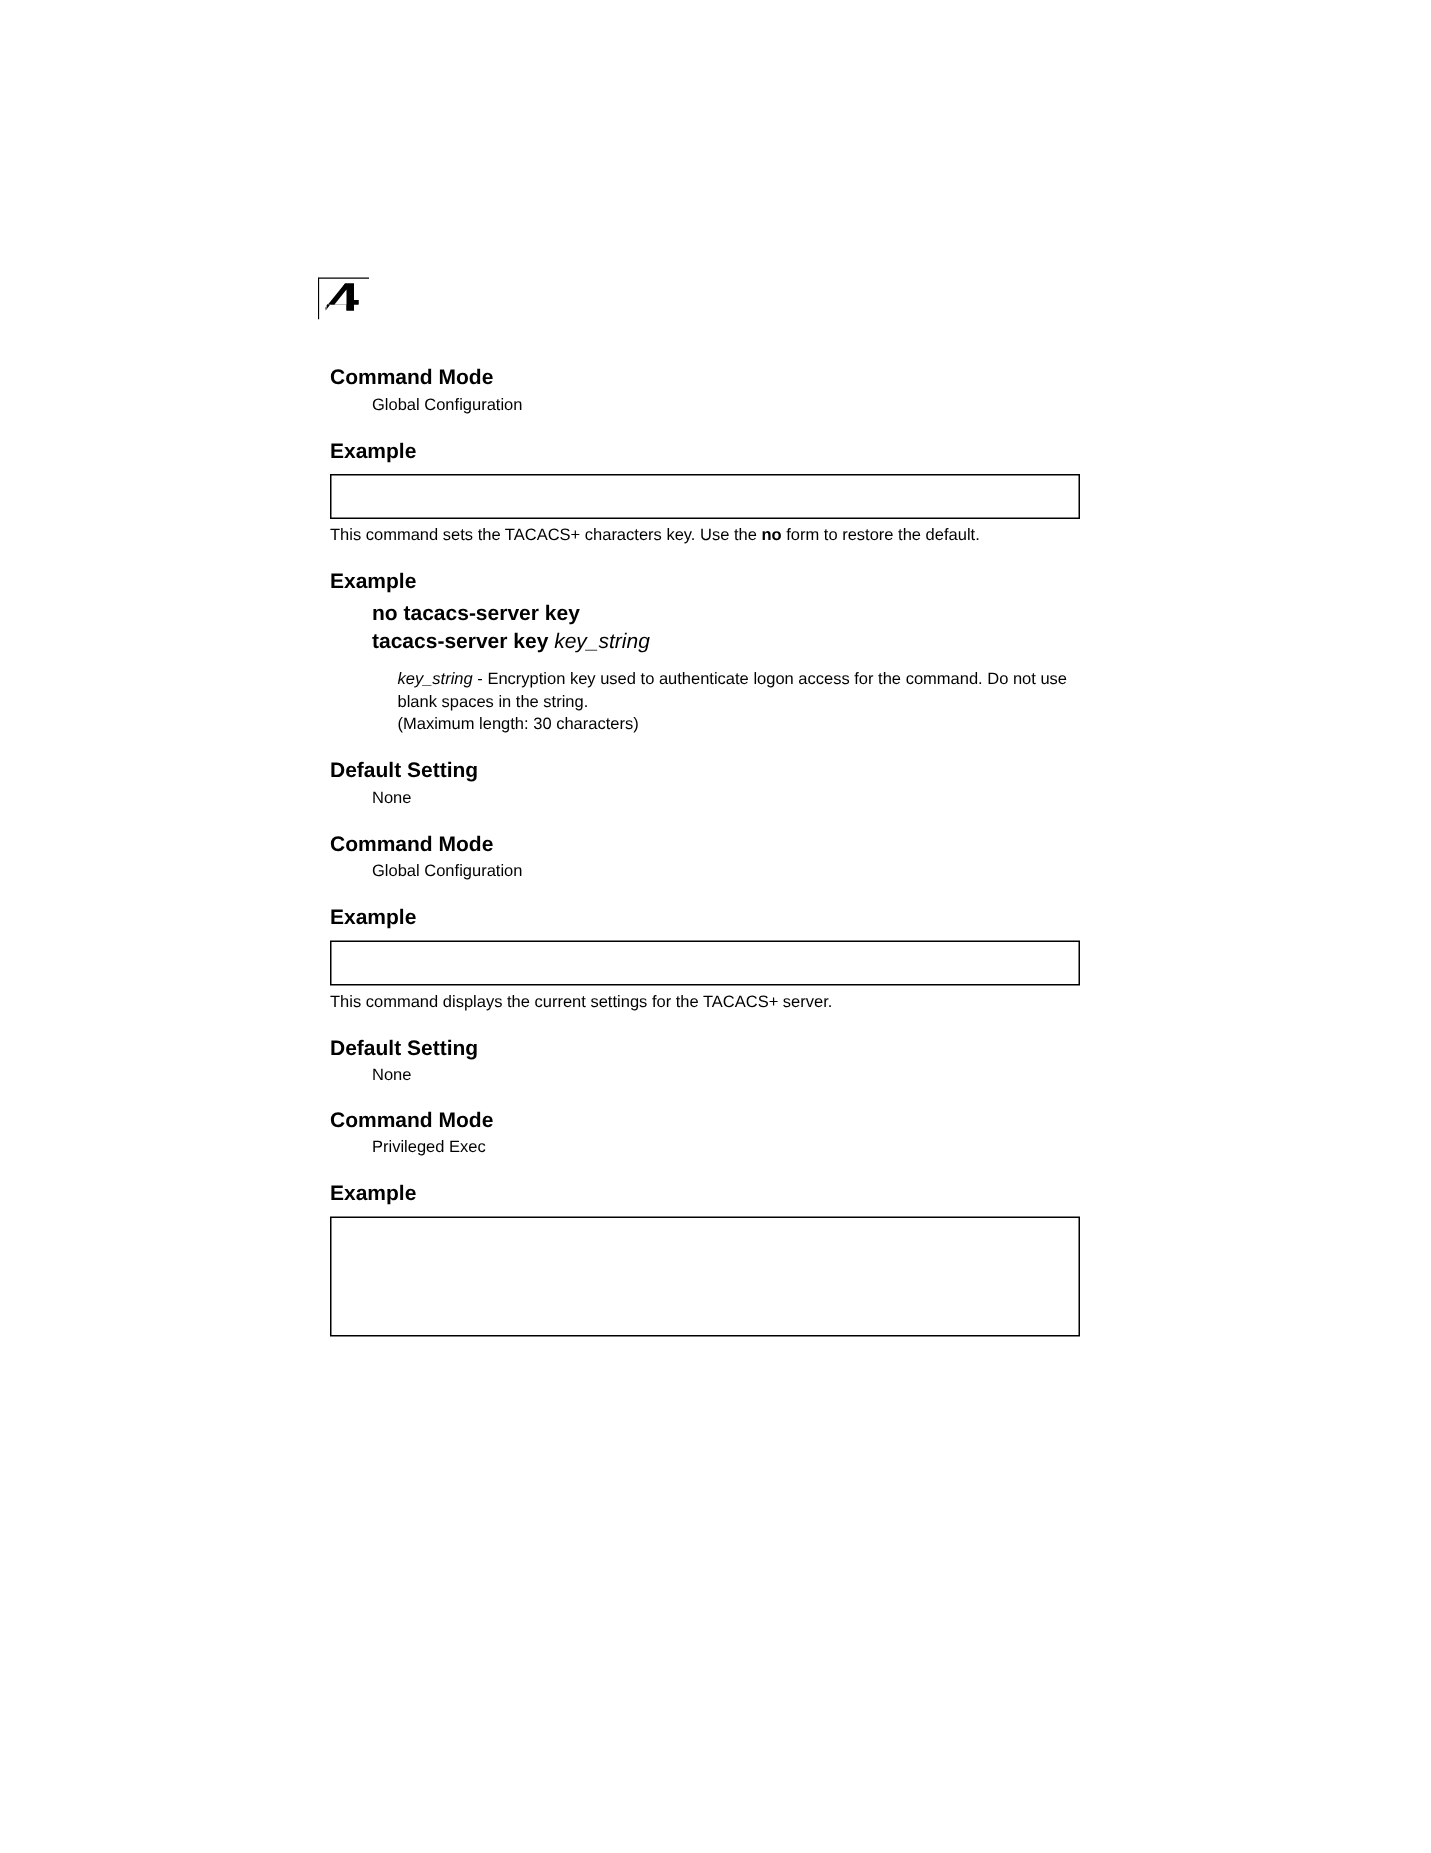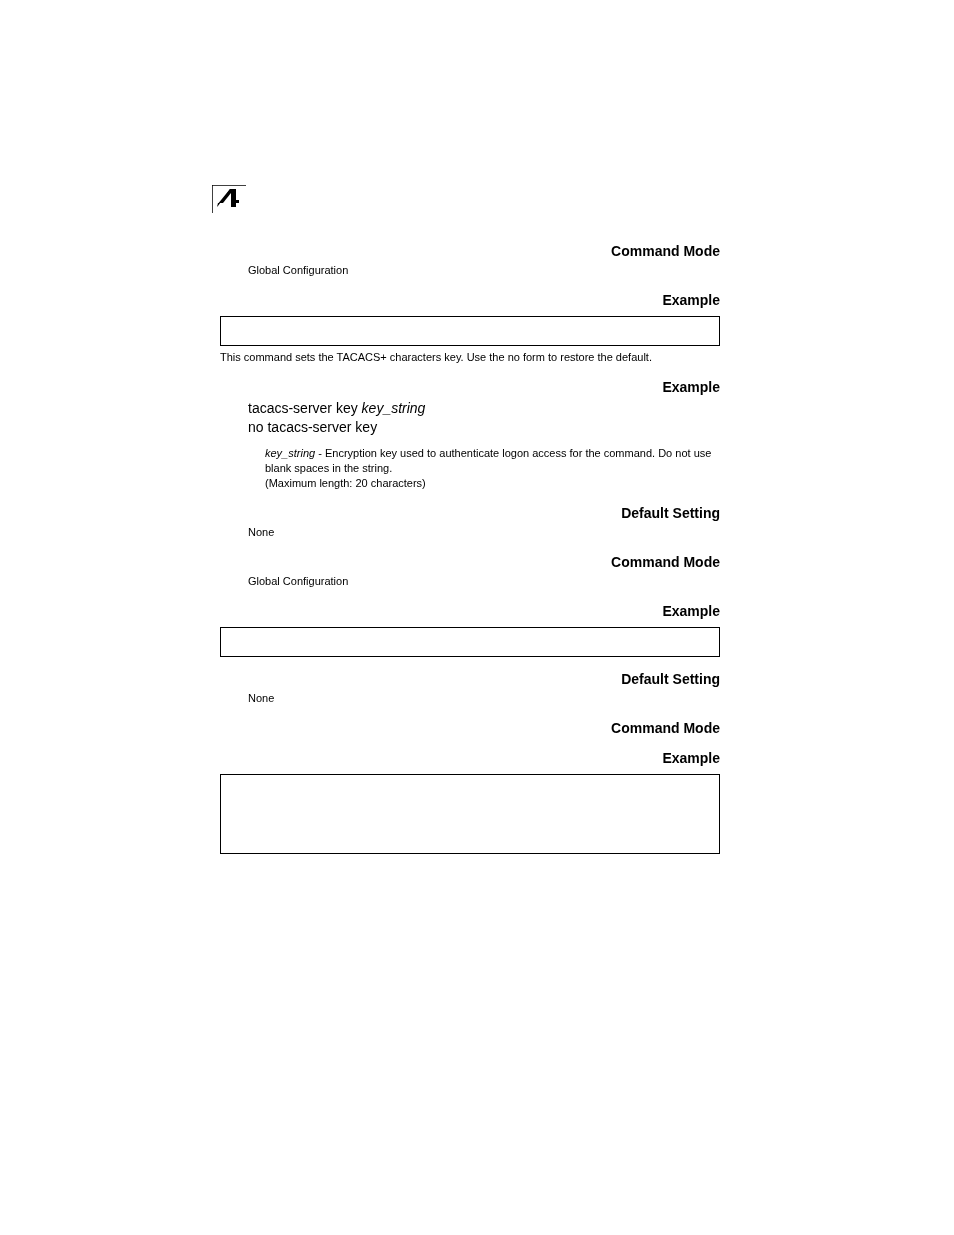--- a/index.html
+++ b/index.html
@@ -20,35 +20,34 @@
     .chapter-mark {
       margin-bottom: 30px;
       margin-left: -8px;
     }
     .chapter-mark svg { display: block; }
     .sect-head {
       font-weight: bold;
       font-size: 14px;
       margin-top: 14px;
       margin-bottom: 4px;
-      text-align: right;
     }
     .indent1 { margin-left: 28px; }
     .indent2 { margin-left: 45px; }
     .body-text { font-size: 11px; line-height: 1.35; }
     .body-text.para { margin-top: 4px; margin-bottom: 4px; }
     .spaced-top { margin-top: 40px; }
     .box {
       border: 1.2px solid #000;
       height: 30px;
       width: 500px;
       margin-top: 8px;
     }
     .box-tall { height: 80px; }
-    b { font-weight: normal; text-align: right; }
+    b { font-weight: bold; text-align: right; }
     i, .ital { font-style: italic; }
     .syn-line { font-size: 14px; line-height: 1.35; }
   </style>
 </head>
 <body>
 
 <div class="page">
 
   <div class="chapter-mark">
     <svg width="34" height="28" viewBox="0 0 34 28">
@@ -65,42 +64,44 @@
 
   <div class="sect-head">Example</div>
   <div class="box"></div>
 
   <div class="body-text para spaced-top">
     <span>This command sets the TACACS+ characters key. Use the </span><b>no</b><span> form to restore the default.</span>
   </div>
 
   <div class="sect-head">Example</div>
   <div class="syn-line indent1">
-    <b>tacacs-server key </b><i>key_string</i>
+    <b>no tacacs-server key</b>
   </div>
   <div class="syn-line indent1">
-    <b>no tacacs-server key</b>
+    <b>tacacs-server key </b><i>key_string</i>
   </div>
 
   <div class="body-text indent2" style="margin-top:10px;">
     <i>key_string</i><span> - </span><span>Encryption key used to authenticate logon access for the command. Do not use blank spaces in the string.</span>
   </div>
-  <div class="body-text indent2">(Maximum length: 20 characters)</div>
+  <div class="body-text indent2">(Maximum length: 30 characters)</div>
 
   <div class="sect-head">Default Setting</div>
   <div class="body-text indent1">None</div>
 
   <div class="sect-head">Command Mode</div>
   <div class="body-text indent1">Global Configuration</div>
 
   <div class="sect-head">Example</div>
   <div class="box"></div>
 
+  <div class="body-text para spaced-top">This command displays the current settings for the TACACS+ server.</div>
 
   <div class="sect-head">Default Setting</div>
   <div class="body-text indent1">None</div>
 
   <div class="sect-head">Command Mode</div>
+  <div class="body-text indent1">Privileged Exec</div>
 
   <div class="sect-head">Example</div>
   <div class="box box-tall"></div>
 
 </div>
 
 </body></html>

